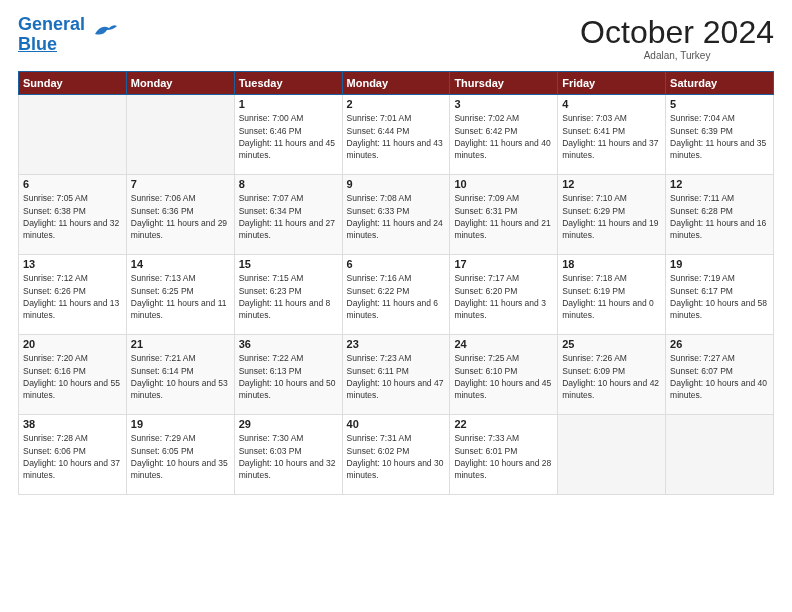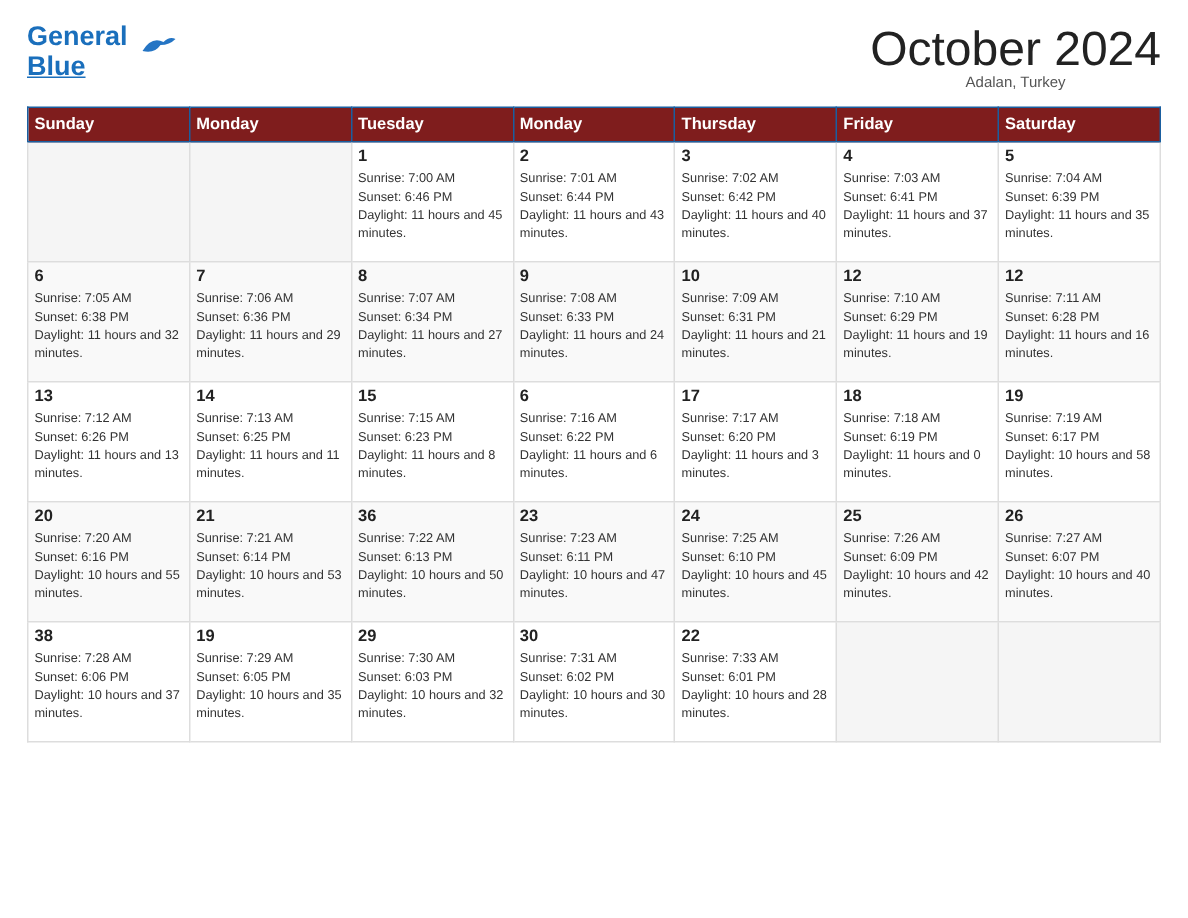--- a/index.html
+++ b/index.html
@@ -240,21 +240,21 @@
           </td>
           <td>
             <span class="day-number">19</span>
             <div class="day-info">Sunrise: 7:29 AM<br>Sunset: 6:05 PM<br>Daylight: 10 hours and 35 minutes.</div>
           </td>
           <td>
             <span class="day-number">29</span>
             <div class="day-info">Sunrise: 7:30 AM<br>Sunset: 6:03 PM<br>Daylight: 10 hours and 32 minutes.</div>
           </td>
           <td>
-            <span class="day-number">30</span>
+            <span class="day-number">40</span>
             <div class="day-info">Sunrise: 7:31 AM<br>Sunset: 6:02 PM<br>Daylight: 10 hours and 30 minutes.</div>
           </td>
           <td>
             <span class="day-number">22</span>
             <div class="day-info">Sunrise: 7:33 AM<br>Sunset: 6:01 PM<br>Daylight: 10 hours and 28 minutes.</div>
           </td>
           <td class="empty"></td>
           <td class="empty"></td>
         </tr>
       </tbody>

